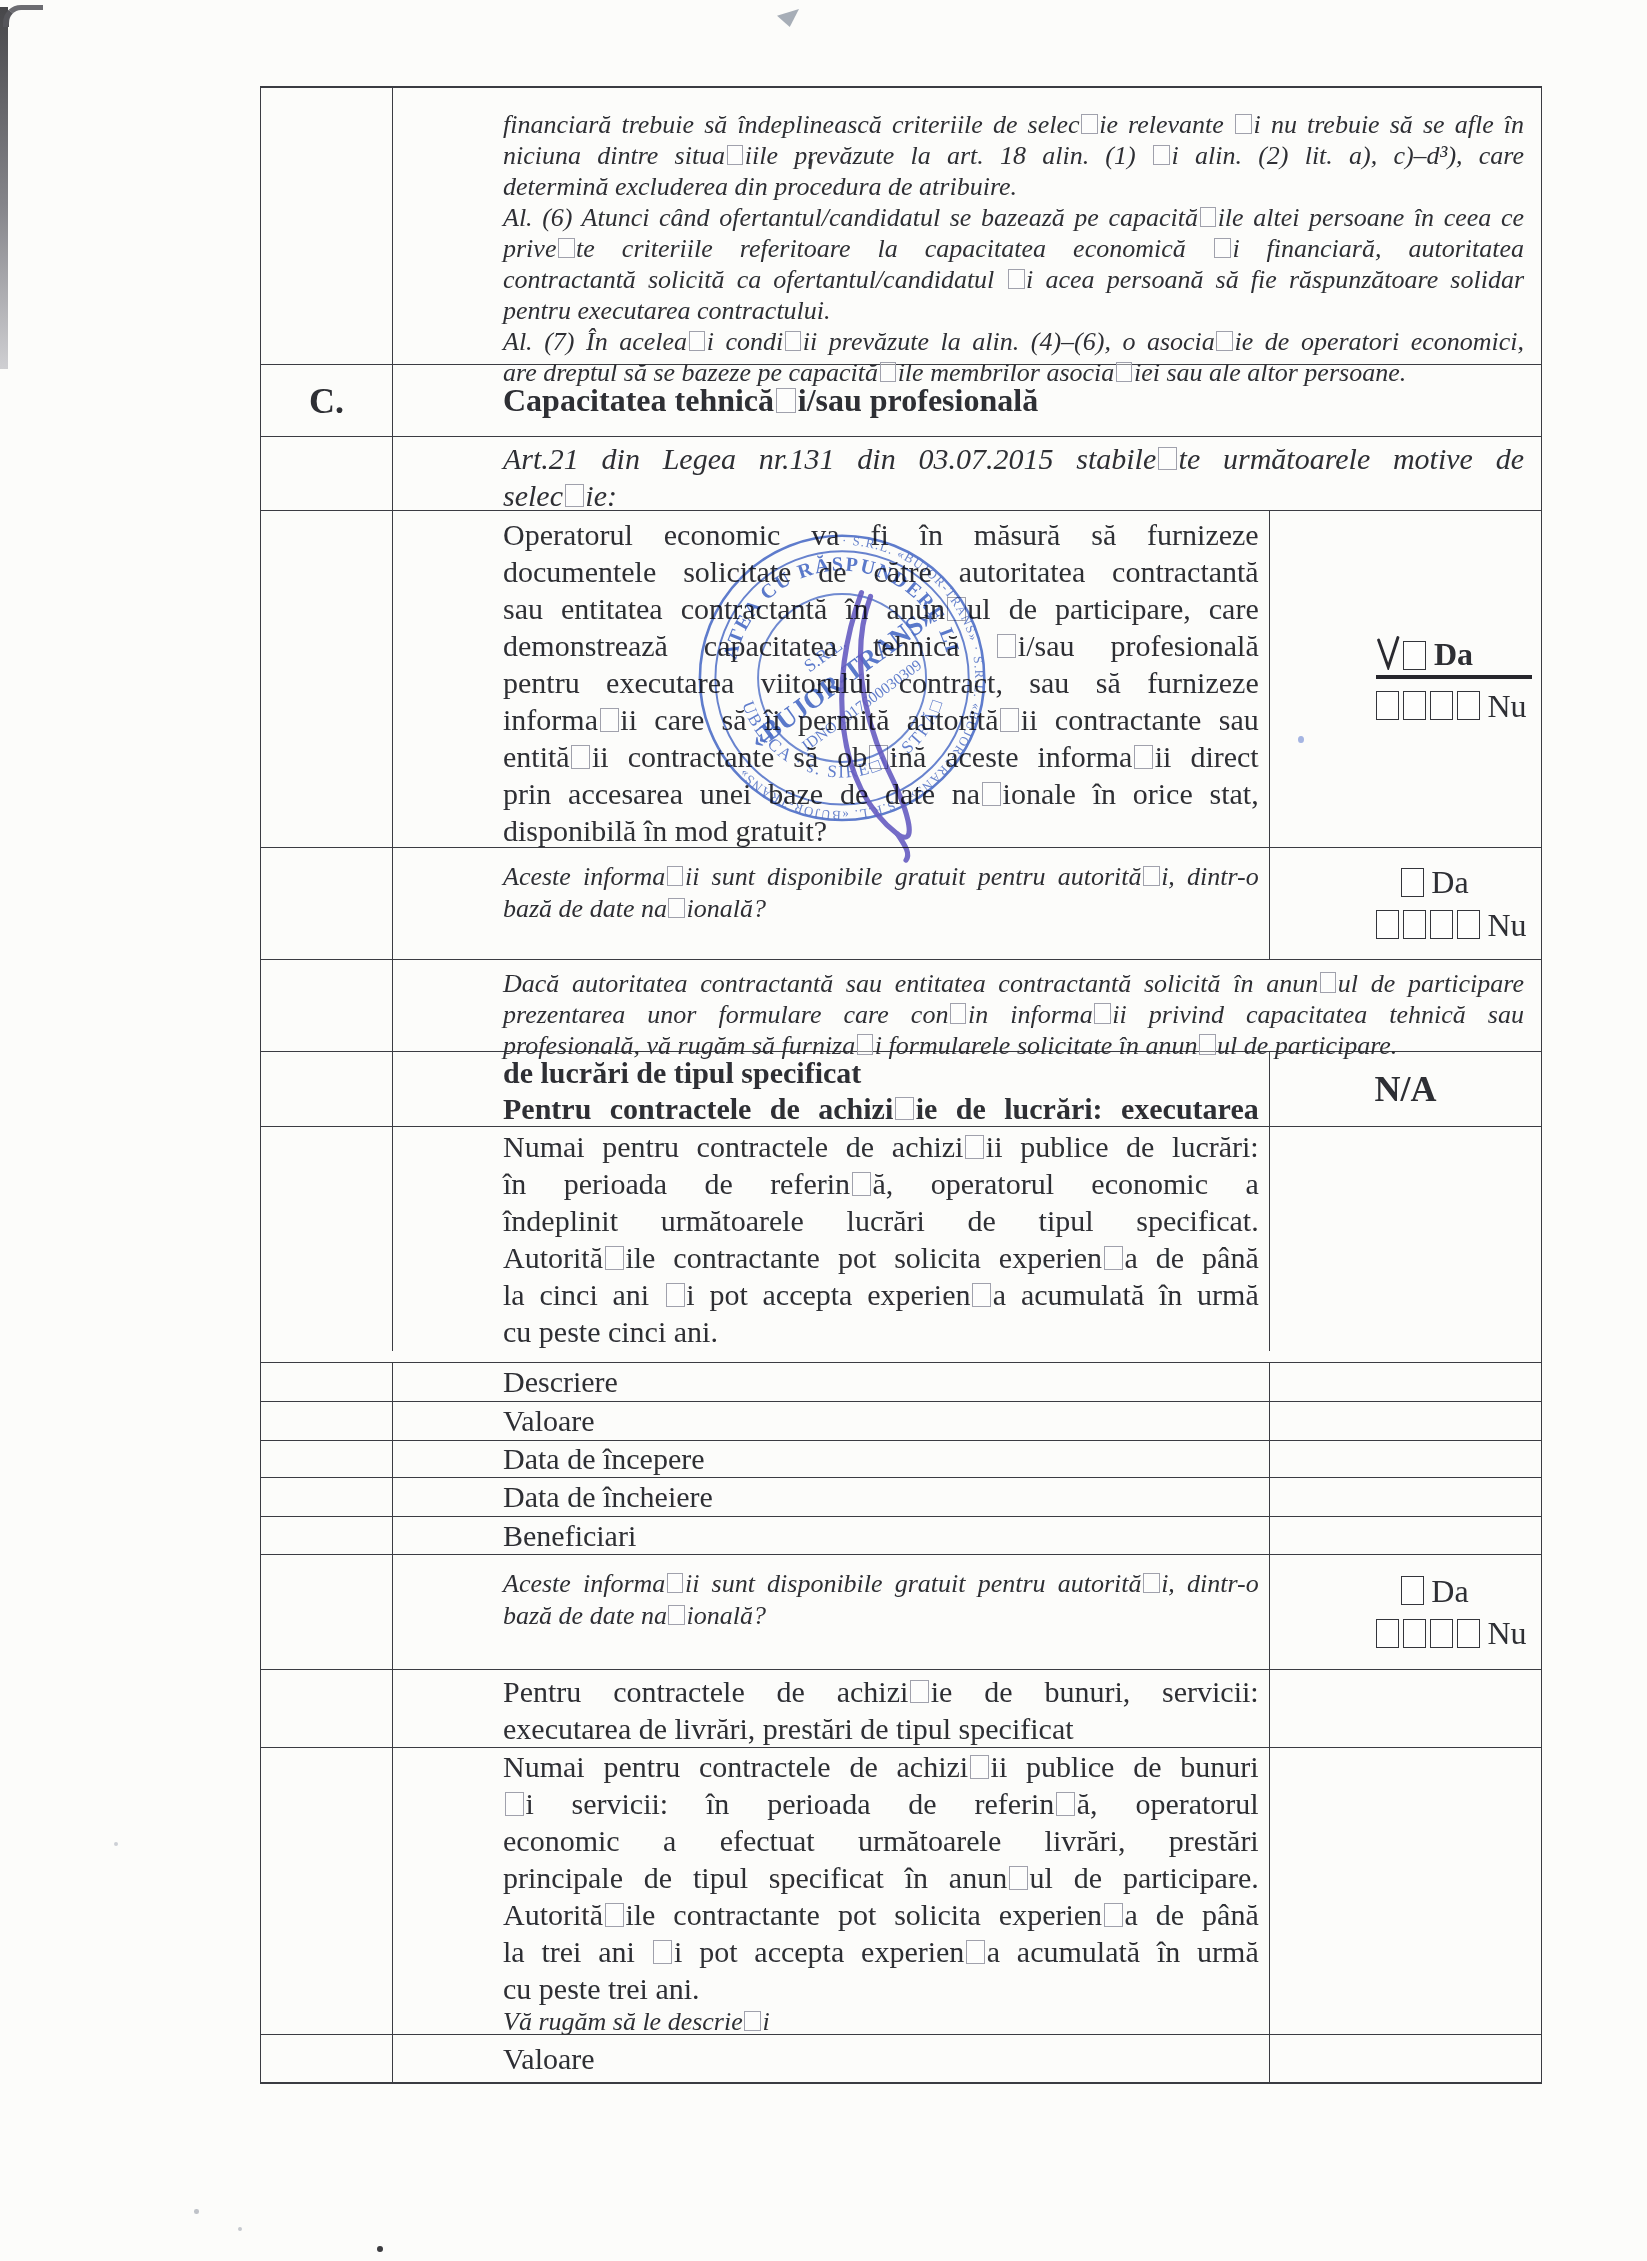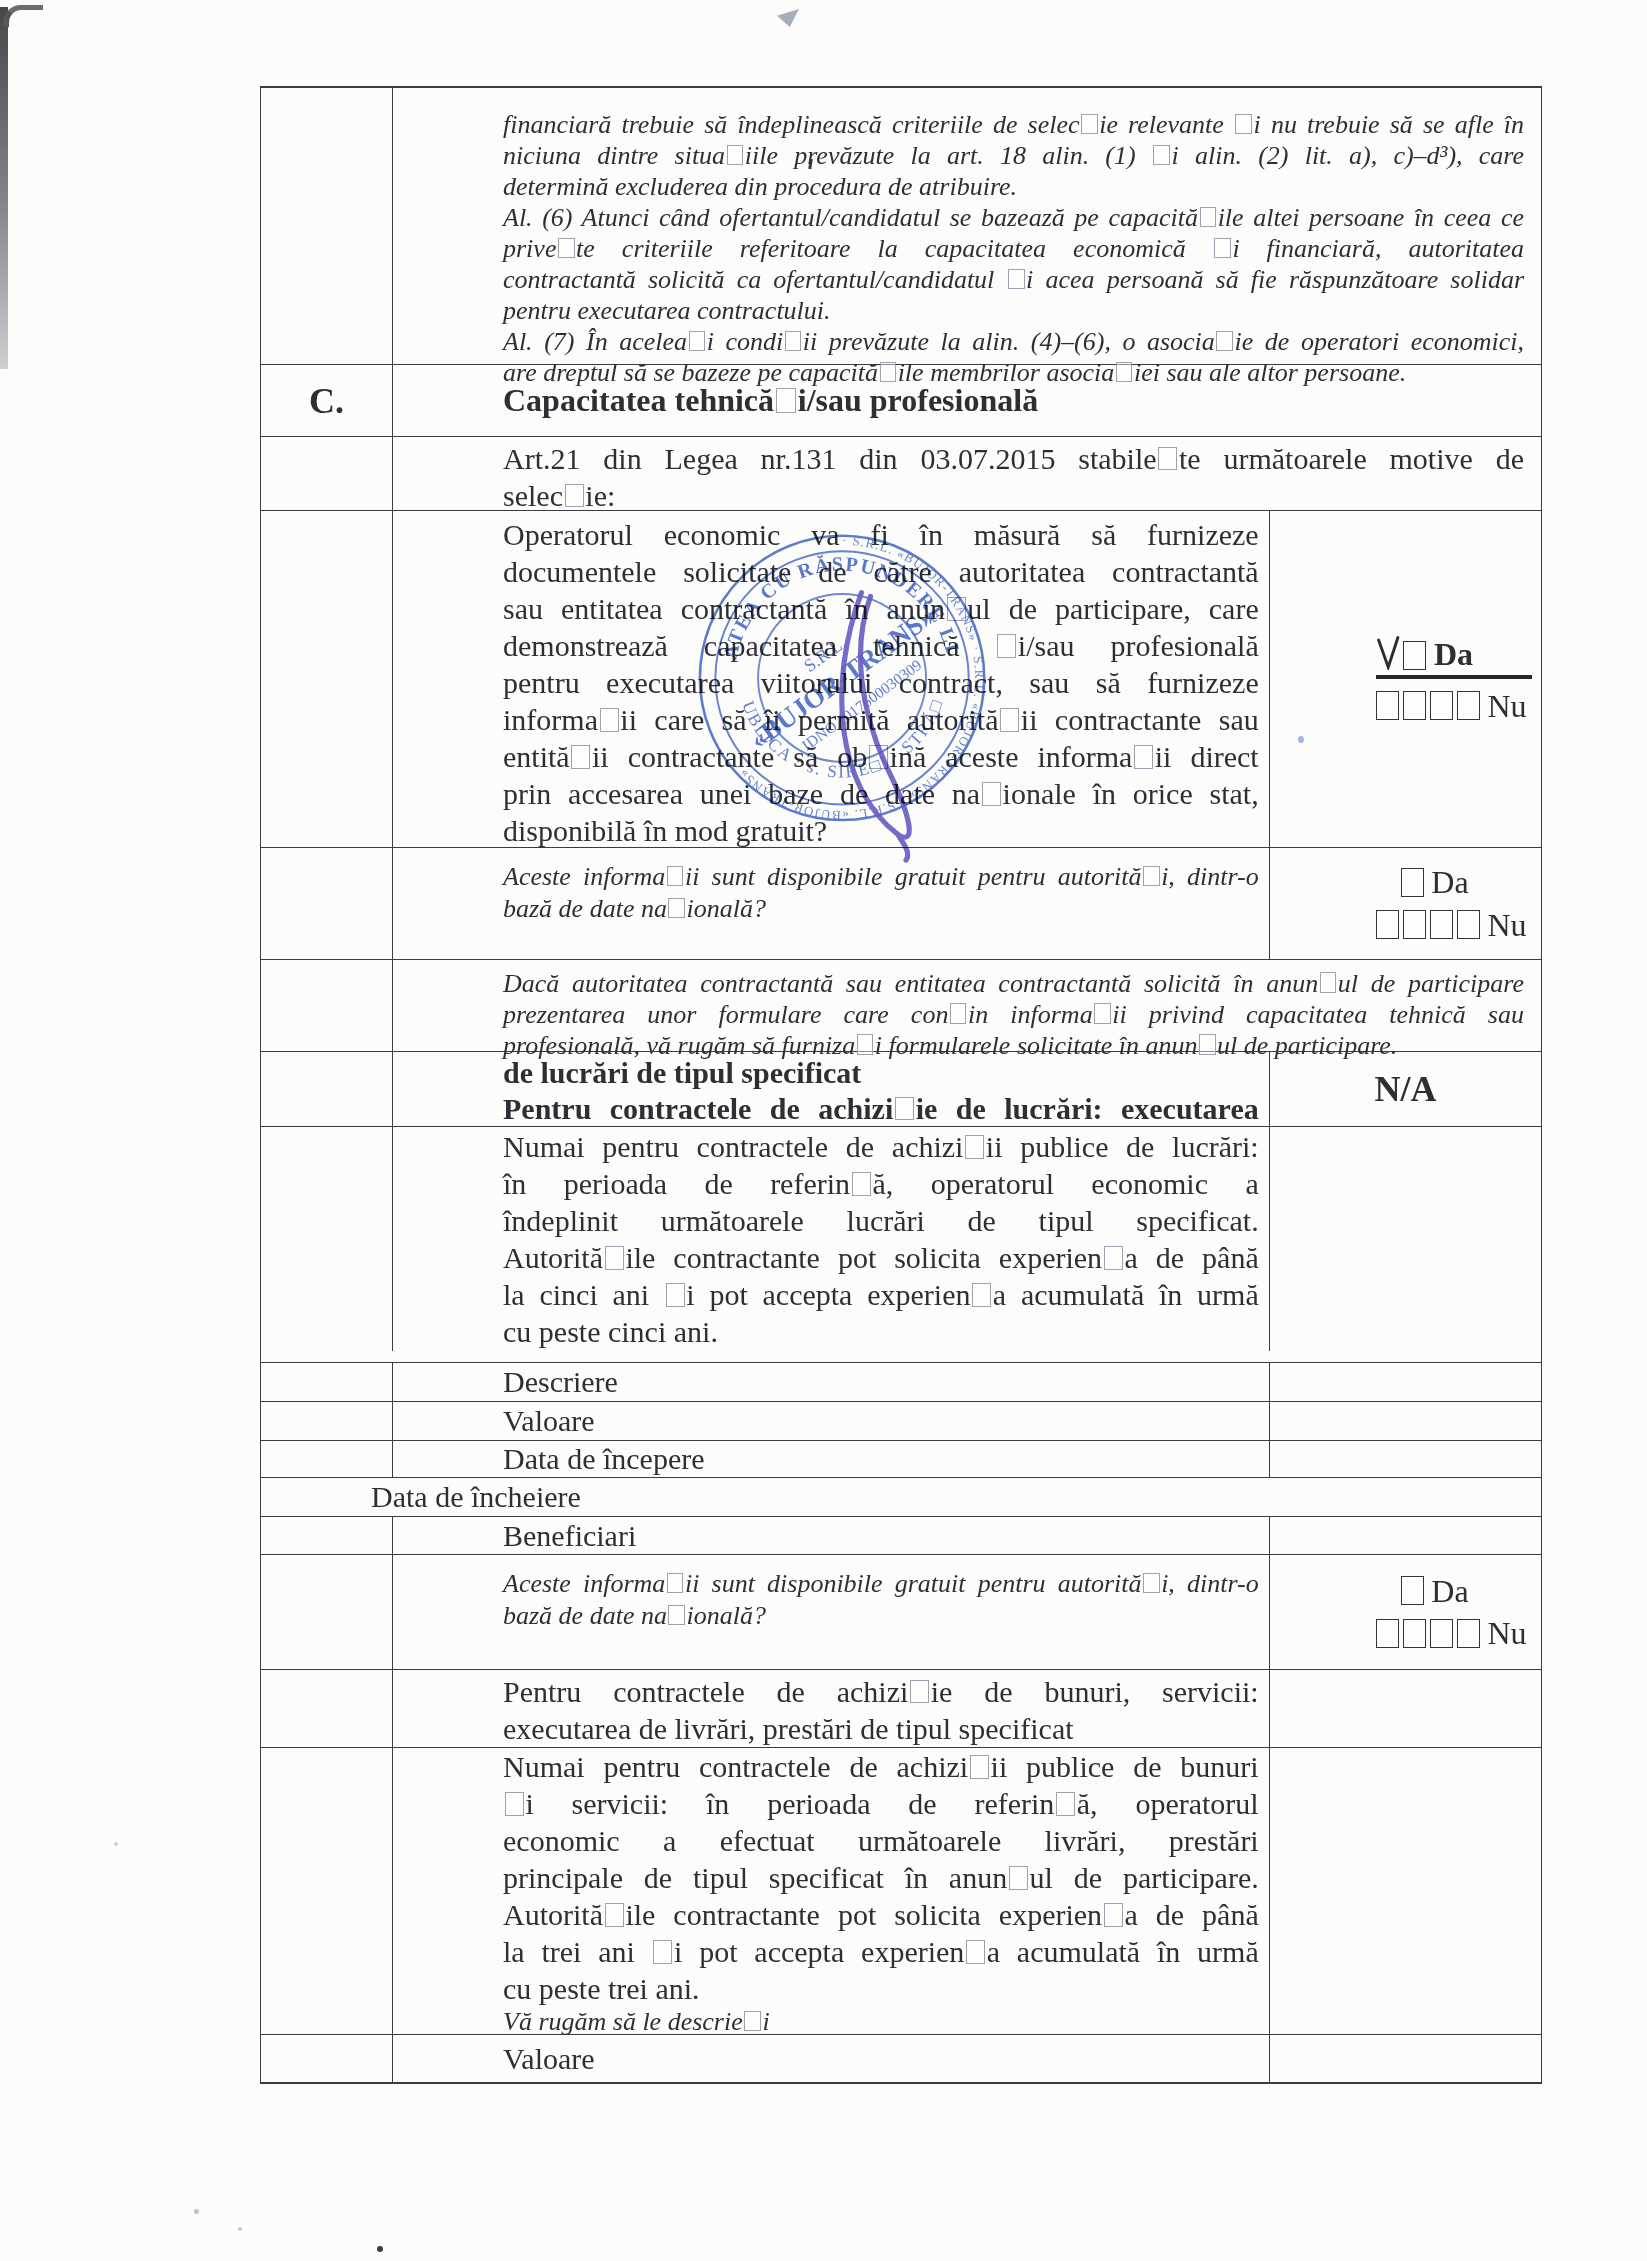--- a/index.html
+++ b/index.html
@@ -93,21 +93,21 @@
 
     <div class="row" style="height:72px;">
       <div class="c1">
           <span class="sect-num">C.</span>
         </div>
       <div class="cfull sect-title">Capacitatea tehnică <span class="mg"></span>i/sau profesională</div>
     </div>
 
     <div class="row" style="height:74px;">
       <div class="c1"></div>
-      <div class="cfull body-txt" style="line-height:37px;padding-top:2.6px;">
+      <div class="cfull body-txt" style="line-height:37px;padding-top:2.6px;font-style:italic;">
           <div class="ln">Art.21 din Legea nr.131 din 03.07.2015 stabile<span class="mg"></span>te următoarele motive de</div>
           <div class="ln short">selec<span class="mg"></span>ie:</div>
         </div>
     </div>
 
     <div class="row" style="height:337px;">
       <div class="c1"></div>
       <div class="c2 body-txt">
           <div class="ln">Operatorul economic va fi în măsură să furnizeze</div>
           <div class="ln">documentele solicitate de către autoritatea contractantă</div>
@@ -203,21 +203,21 @@
     <div class="row" style="height:39px;">
       <div class="c1"></div>
       <div class="c2 label-cell">Valoare</div>
       <div class="c3"></div>
     </div>
     <div class="row" style="height:37px;">
       <div class="c1"></div>
       <div class="c2 label-cell">Data de începere</div>
       <div class="c3"></div>
     </div>
-    <div class="row" style="height:39px;flex-direction:column;">
+    <div class="row" style="height:39px;">
       <div class="c1"></div>
       <div class="c2 label-cell">Data de încheiere</div>
       <div class="c3"></div>
     </div>
     <div class="row" style="height:38px;">
       <div class="c1"></div>
       <div class="c2 label-cell">Beneficiari</div>
       <div class="c3"></div>
     </div>
 

